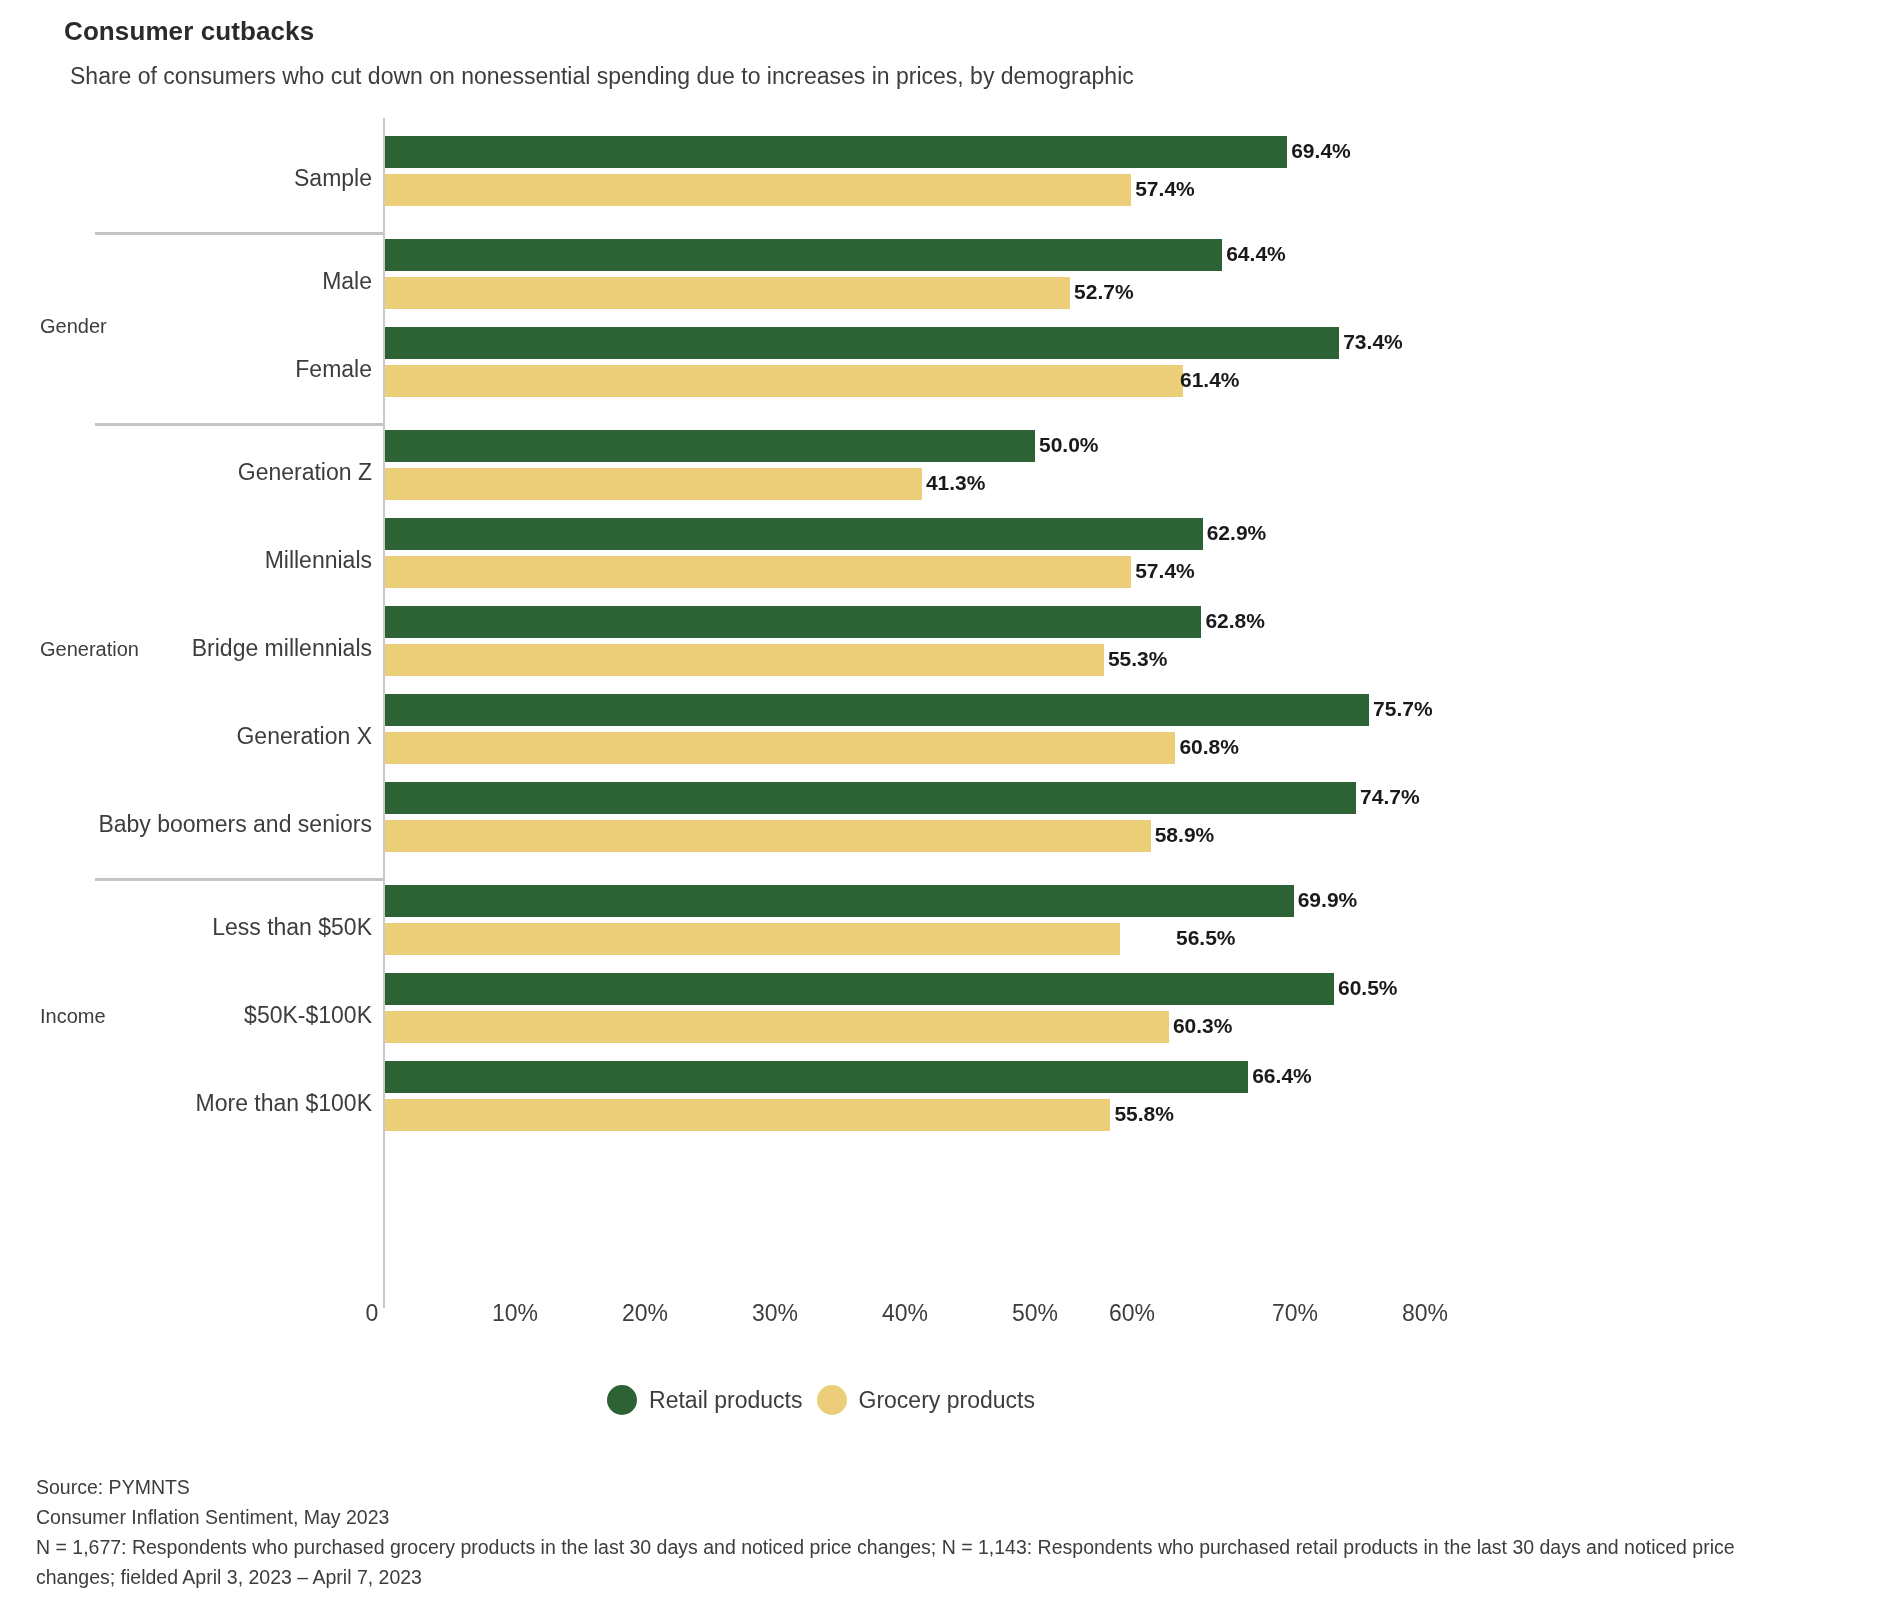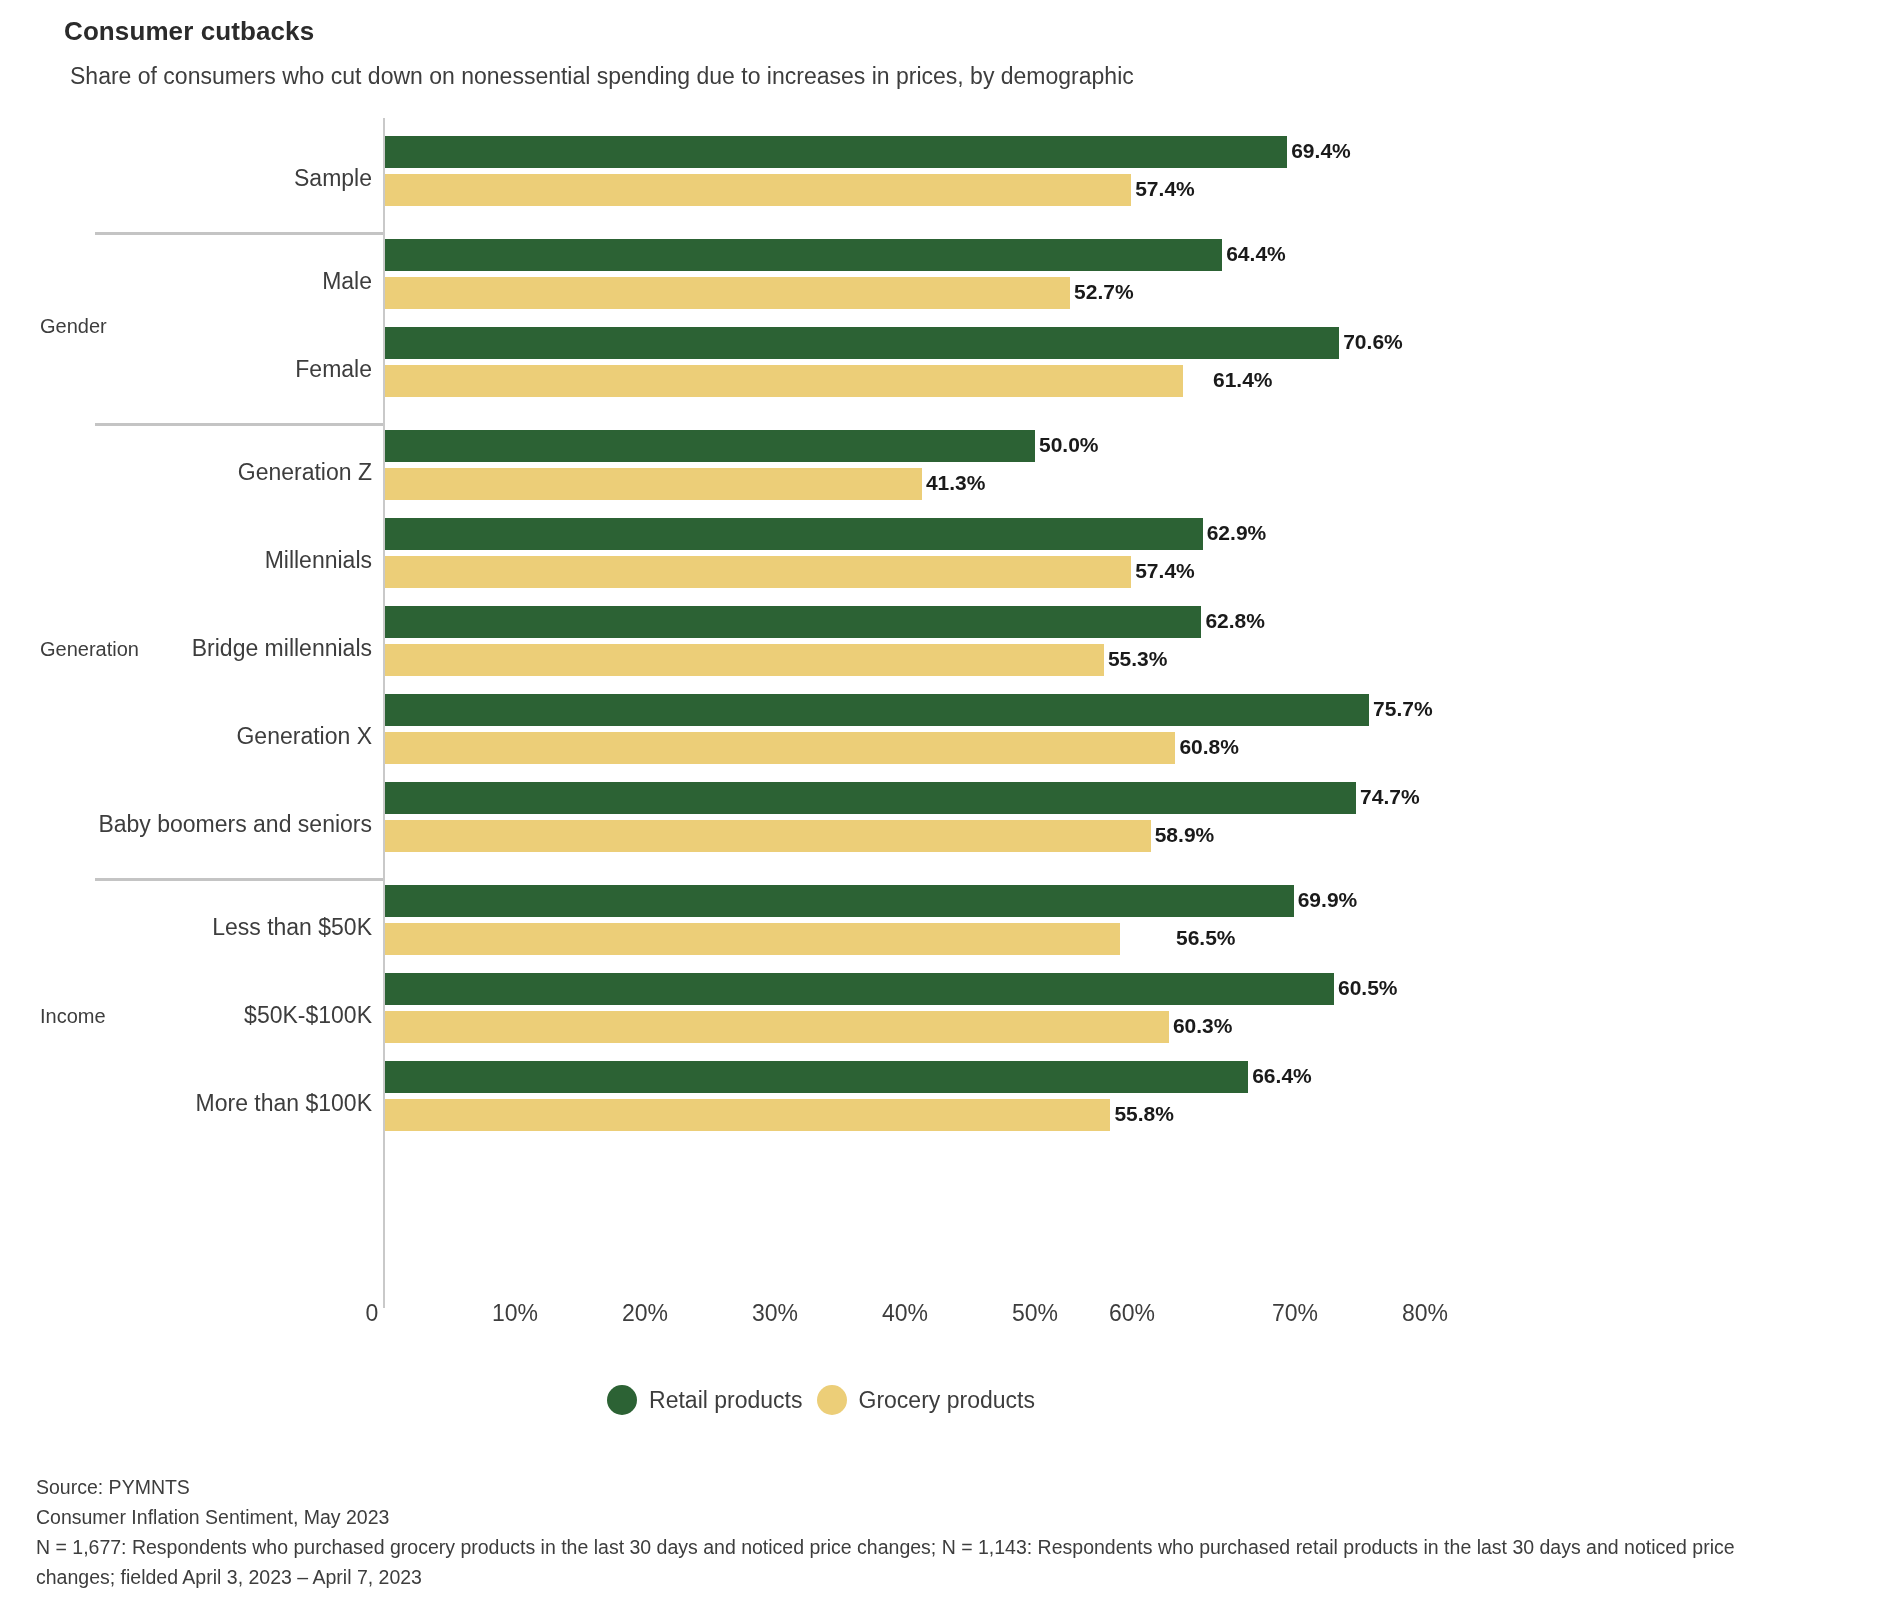--- a/index.html
+++ b/index.html
@@ -203,26 +203,26 @@
             <div class="bar grocery" style="width: 685.1px;"></div>
             <div class="bar-value" style="left: 685.1px;">52.7%</div>
           </div>
         </div>
       </div>
       <div class="row" style="top: 209px;">
         <div class="row-label">Female</div>
         <div class="bars">
           <div class="bar-wrap">
             <div class="bar retail" style="width: 954.2px;"></div>
-            <div class="bar-value" style="left: 954.2px;">70.6%</div>
+            <div class="bar-value" style="left: 954.2px;">73.4%</div>
           </div>
           <div class="gap"></div>
           <div class="bar-wrap">
             <div class="bar grocery" style="width: 798.2px;"></div>
-            <div class="bar-value" style="left: 824px;">61.4%</div>
+            <div class="bar-value" style="left: 791px;">61.4%</div>
           </div>
         </div>
       </div>
       <div class="row" style="top: 312px;">
         <div class="row-label">Generation Z</div>
         <div class="bars">
           <div class="bar-wrap">
             <div class="bar retail" style="width: 650px;"></div>
             <div class="bar-value" style="left: 650px;">50.0%</div>
           </div>

